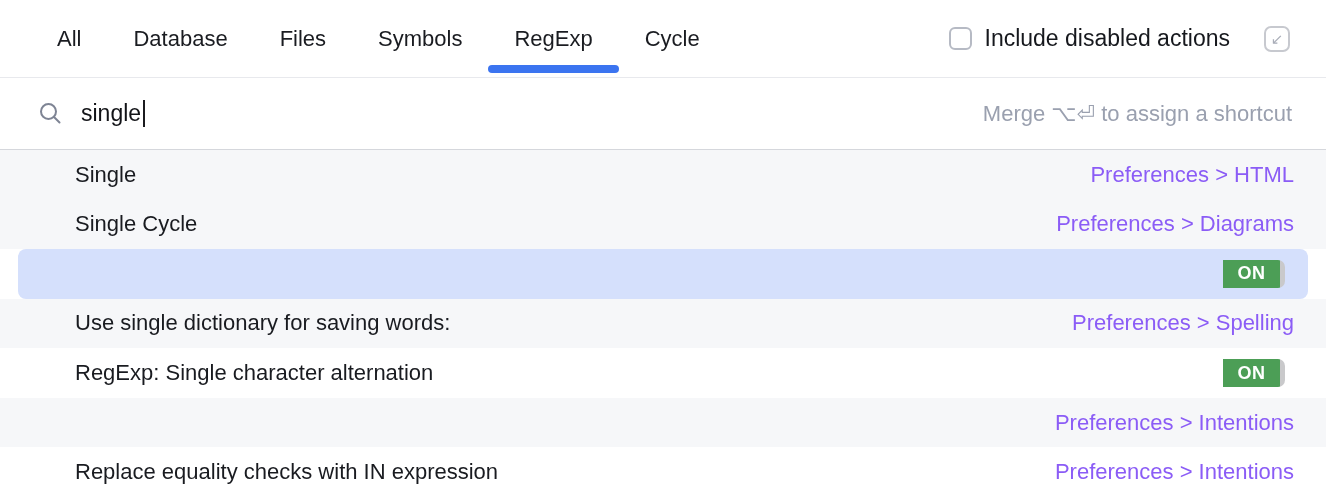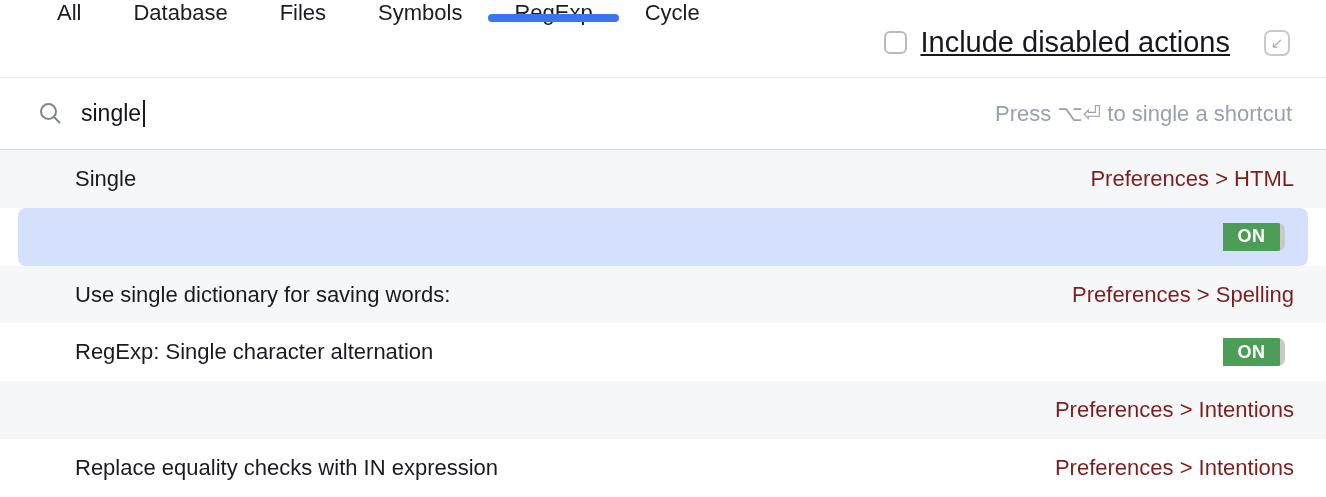--- a/index.html
+++ b/index.html
@@ -1,30 +1,30 @@
 <!DOCTYPE html>
 <html><head>
 <meta charset="utf-8">
 <style>
   * { margin:0; padding:0; box-sizing:border-box; }
   html,body { width:1326px; height:497px; overflow:hidden; background:#ffffff;
               font-family:"Liberation Sans","DejaVu Sans",sans-serif; }
 
   
   .tabbar { height:78px; display:flex; align-items:stretch; padding-left:31px;
-            border-bottom:1px solid #e8e9ed; background:#fff;flex-direction:column; }
+            border-bottom:1px solid #e8e9ed; background:#fff; }
   .tabs { display:flex; align-items:stretch; }
   .tab { padding:0 26px; display:flex; align-items:center; font-size:22px;
          color:#1a1c21; position:relative; cursor:pointer; white-space:nowrap; }
   .tab.active::after { content:""; position:absolute; left:0; right:0; bottom:4px;
          height:8px; border-radius:4px; background:#3b74f0; }
   .tabbar-right { margin-left:auto; display:flex; align-items:center; padding-right:36px; }
   .checkbox { width:23px; height:23px; border:2px solid #b6bac4; border-radius:6px;
               background:#fff; flex:none; cursor:pointer; }
-  .cb-label { margin-left:13px; font-size:29px; color:#16181d; white-space:nowrap;text-decoration:underline; }
+  .cb-label { margin-left:13px; font-size:23px; color:#16181d; white-space:nowrap; }
   .corner-btn { margin-left:34px; width:26px; height:26px; border:2px solid #c7c9cf;
                 border-radius:7px; display:flex; align-items:center; justify-content:center;
                 color:#a9adb8; font-size:15px; line-height:1; cursor:pointer; flex:none; }
 
   
   .searchbar { height:72px; display:flex; align-items:center;
                padding:0 34px 0 38px; border-bottom:1px solid #d5d7dc; background:#fff; }
   .search-icon { flex:none; margin-right:18px; }
   .search-text { font-size:23px; color:#121317; display:flex; align-items:center; }
   .caret { display:inline-block; width:2px; height:27px; background:#1b1b1f; margin-left:2px; }
@@ -34,21 +34,21 @@
   .results { height:347px; display:grid; grid-auto-rows:1fr; }
   .row { display:flex; align-items:center; padding:0 32px 0 75px; font-size:22px;
          color:#191b20; position:relative; cursor:pointer; white-space:nowrap; }
   .row > * { position:relative; }
   .bg-gray  { background:#f6f7f9; }
   .bg-white { background:#ffffff;gap:12px; }
   .row.selected { background:#ffffff; }
   .row.selected::before { content:""; position:absolute; left:18px; right:18px;
          top:0; bottom:0; background:#d5e0fc; border-radius:8px; }
   .hl { background:#f9dc9e; border-radius:4px; padding:1px 3px; }
-  .meta { margin-left:auto; color:#7f1d1d; font-size:22px; flex:none; }
+  .meta { margin-left:auto; color:#8b5cf6; font-size:22px; flex:none; }
   .toggle { margin-left:auto; margin-right:9px; width:90px; height:28px;
             border-radius:7px; overflow:hidden; display:flex; flex:none;padding-left:28px; }
   .toggle-on { width:57px; background:#4c9e56; color:#ffffff; font-size:18px;
                font-weight:bold; display:flex; align-items:center; justify-content:center;
                letter-spacing:.5px; }
   .toggle-knob { flex:1; background:#c9c9cb; }
 </style>
 </head>
 <body>
 
@@ -70,27 +70,31 @@
 
 <div class="searchbar">
   <svg class="search-icon" width="25" height="25" viewBox="0 0 25 25" fill="none">
     <circle cx="10.5" cy="10.5" r="7.5" stroke="#7e8494" stroke-width="2"></circle>
     <line x1="16" y1="16" x2="21.5" y2="21.5" stroke="#7e8494" stroke-width="2" stroke-linecap="round"></line>
   </svg>
   <div class="search-text">
     <span>single</span>
     <span class="caret"></span>
   </div>
-  <div class="hint">Press ⌥⏎ to single a shortcut</div>
+  <div class="hint">Merge ⌥⏎ to assign a shortcut</div>
 </div>
 
 <div class="results" id="results">
     <div class="row bg-gray">
       <span>Single</span>
       <span class="meta">Preferences &gt; HTML</span>
+    </div>
+    <div class="row bg-gray">
+      <span>Single Cycle</span>
+      <span class="meta">Preferences &gt; Diagrams</span>
     </div>
     <div class="row selected">
       <span class="toggle">
         <span class="toggle-on">ON</span>
         <span class="toggle-knob"></span>
       </span>
     </div>
     <div class="row bg-gray">
       <span>Use single dictionary for saving words:</span>
       <span class="meta">Preferences &gt; Spelling</span>

